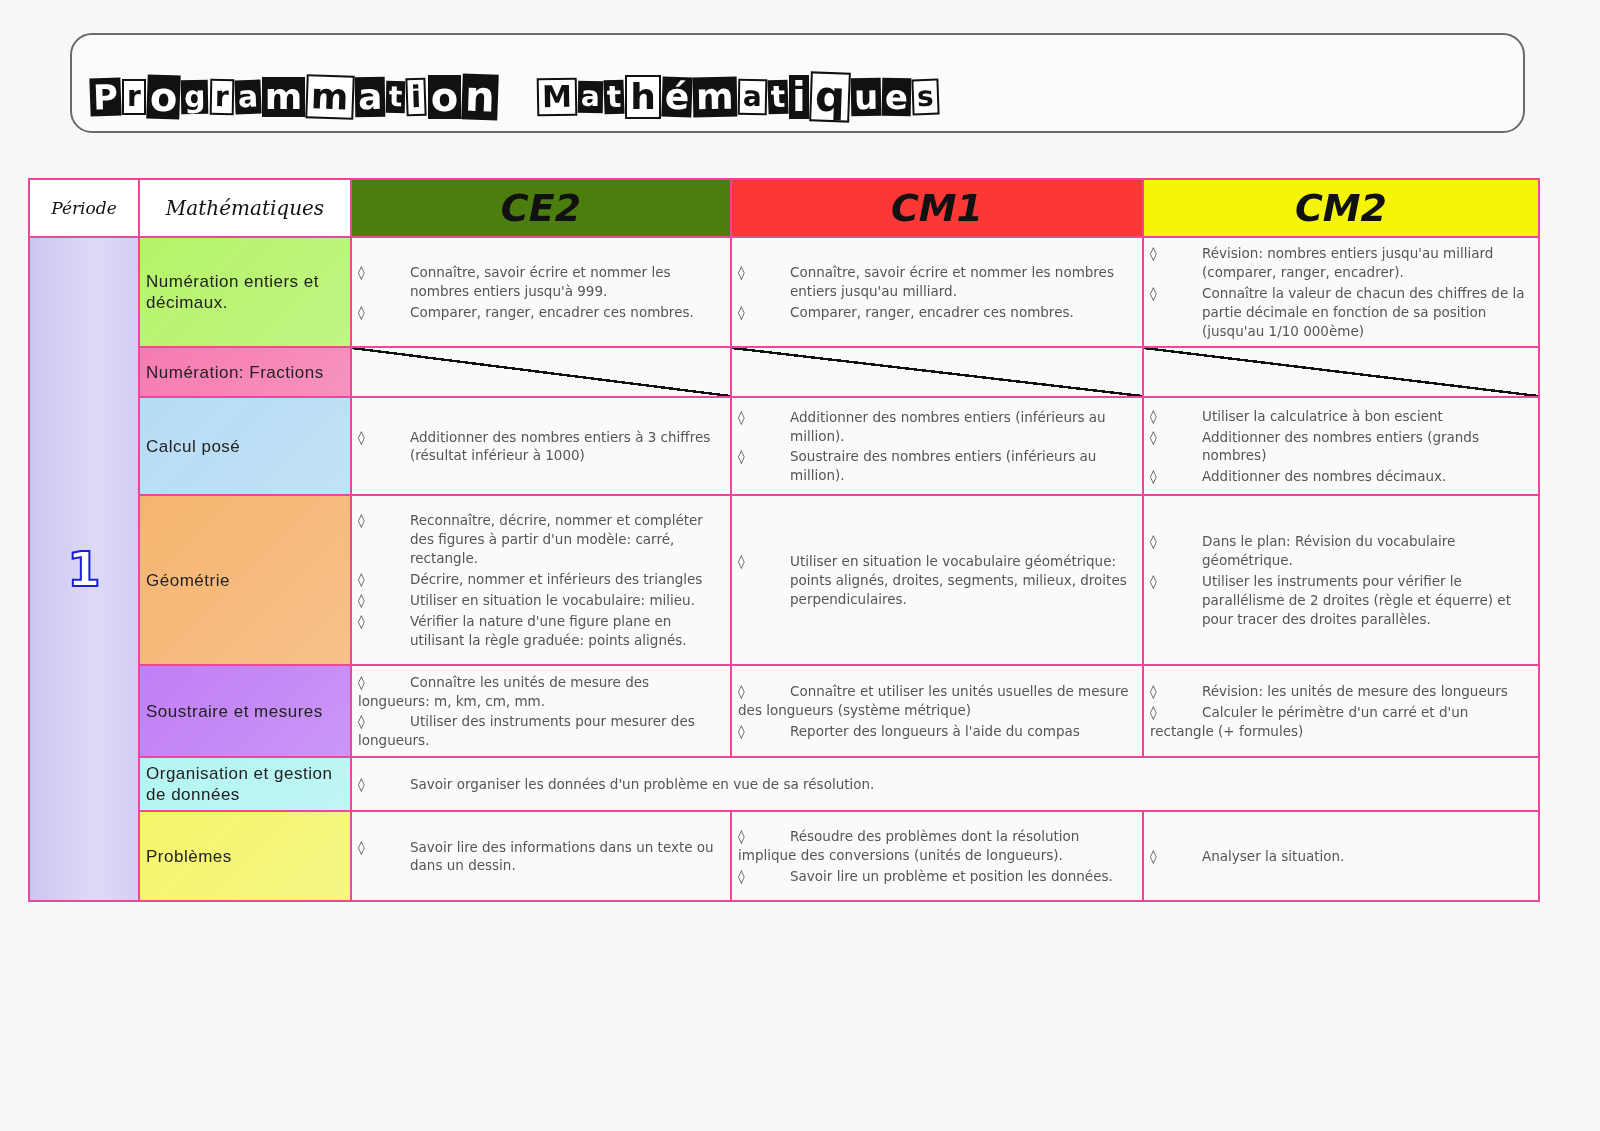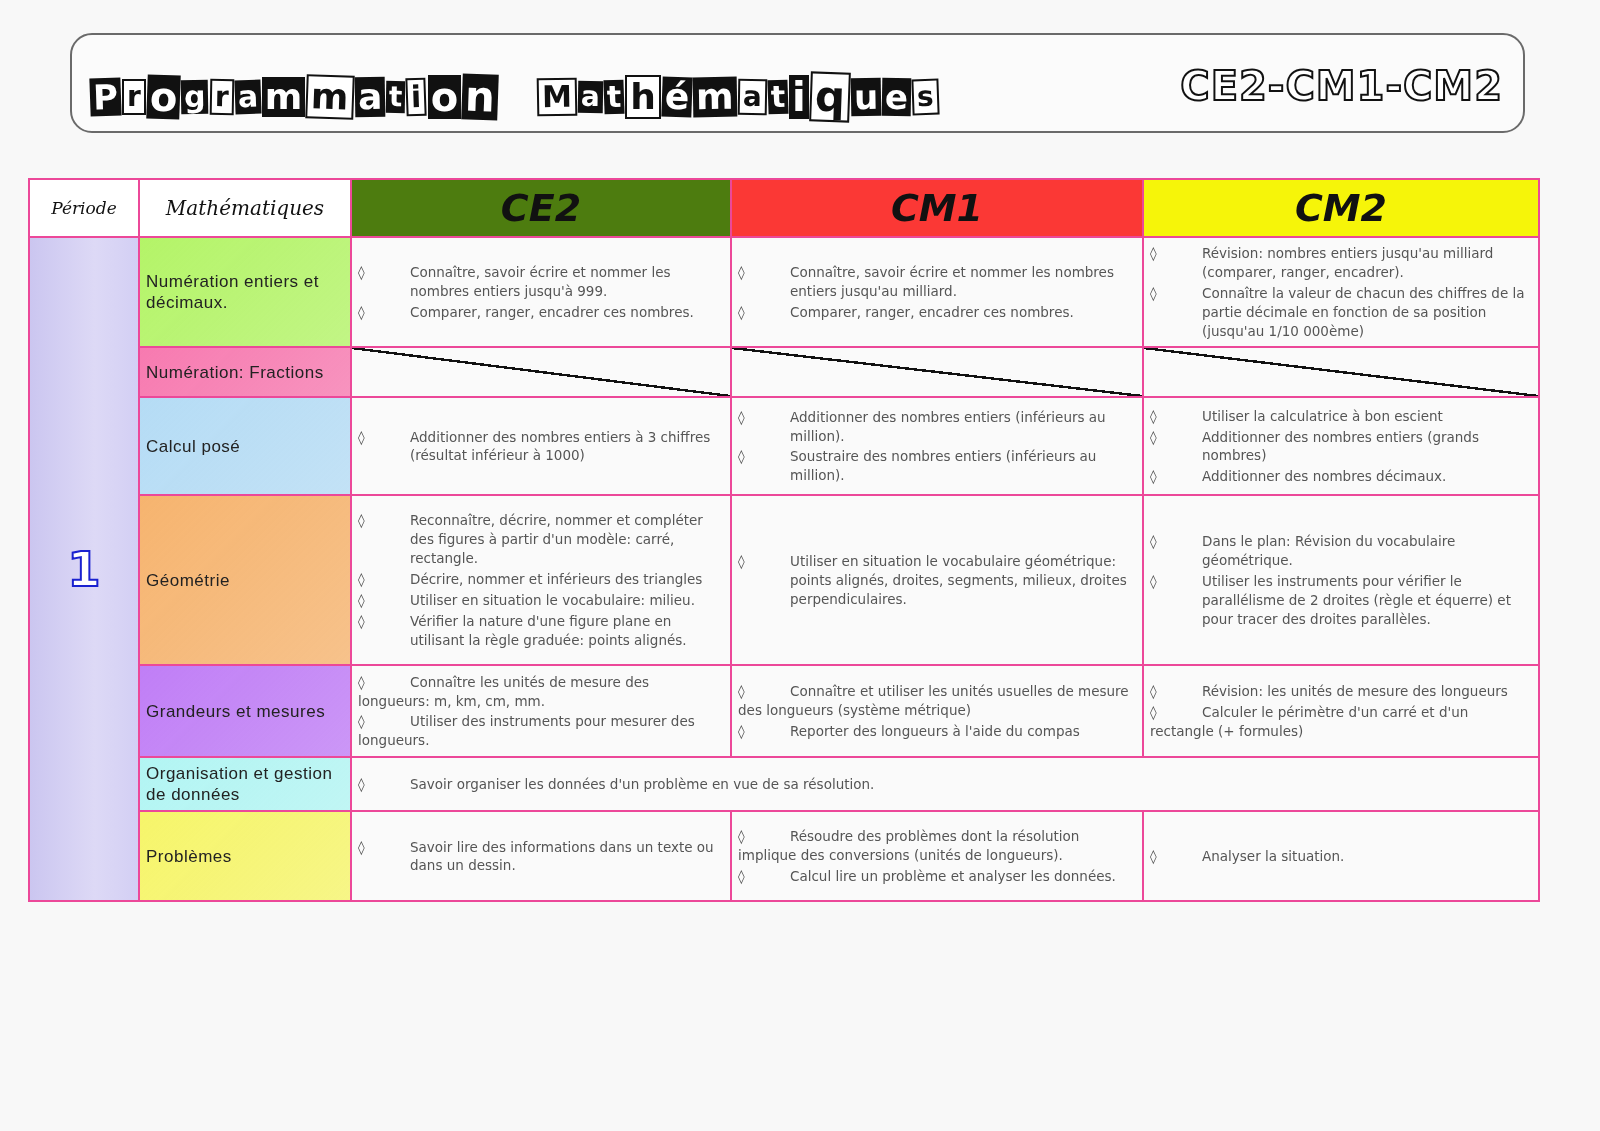--- a/index.html
+++ b/index.html
@@ -97,21 +97,20 @@
         <span class="t-letter dark" style="font-size: 36px; transform: rotate(-1deg);">m</span>
         <span class="t-letter light" style="font-size: 28px; transform: rotate(1deg);">a</span>
         <span class="t-letter dark" style="font-size: 30px; transform: rotate(-2deg);">t</span>
         <span class="t-letter dark" style="font-size: 40px; transform: rotate(0deg);">i</span>
         <span class="t-letter light" style="font-size: 42px; transform: rotate(2deg);">q</span>
         <span class="t-letter dark" style="font-size: 34px; transform: rotate(-1deg);">u</span>
         <span class="t-letter dark" style="font-size: 34px; transform: rotate(1deg);">e</span>
         <span class="t-letter light" style="font-size: 28px; transform: rotate(-2deg);">s</span>
       </div>
   </div>
-  <div class="title-levels">CE2-CM1-CM2</div>
 </div>
 
 <table class="prog">
   <colgroup>
     <col style="width:110px">
     <col style="width:212px">
     <col style="width:380px">
     <col style="width:412px">
     <col style="width:396px">
   </colgroup>
@@ -229,21 +228,21 @@
             <span class="bullet">◊</span>
             <span class="txt">Dans le plan: Révision du vocabulaire géométrique.</span>
           </div>
           <div class="item">
             <span class="bullet">◊</span>
             <span class="txt">Utiliser les instruments pour vérifier le parallélisme de 2 droites (règle et équerre) et pour tracer des droites parallèles.</span>
           </div>
         </td>
       </tr>
       <tr style="height: 92px;">
-        <td class="domain-cell" style="background: linear-gradient(135deg, rgb(192, 126, 246), rgba(192, 126, 246, 0.8));">Grandeurs et mesures</td>
+        <td class="domain-cell" style="background: linear-gradient(135deg, rgb(192, 126, 246), rgba(192, 126, 246, 0.8));">Soustraire et mesures</td>
         <td class="content-cell">
           <div class="item wrap"><span class="bullet">◊</span><span class="txt">Connaître les unités de mesure des longueurs: m, km, cm, mm.</span></div>
           <div class="item wrap"><span class="bullet">◊</span><span class="txt">Utiliser des instruments pour mesurer des longueurs.</span></div>
         </td>
         <td class="content-cell">
           <div class="item wrap"><span class="bullet">◊</span><span class="txt">Connaître et utiliser les unités usuelles de mesure des longueurs (système métrique)</span></div>
           <div class="item wrap"><span class="bullet">◊</span><span class="txt">Reporter des longueurs à l'aide du compas</span></div>
         </td>
         <td class="content-cell">
           <div class="item wrap"><span class="bullet">◊</span><span class="txt">Révision: les unités de mesure des longueurs</span></div>
@@ -262,21 +261,21 @@
       <tr style="height: 90px;">
         <td class="domain-cell" style="background: linear-gradient(135deg, rgb(246, 245, 106), rgba(246, 245, 106, 0.8));">Problèmes</td>
         <td class="content-cell">
           <div class="item">
             <span class="bullet">◊</span>
             <span class="txt">Savoir lire des informations dans un texte ou dans un dessin.</span>
           </div>
         </td>
         <td class="content-cell">
           <div class="item wrap"><span class="bullet">◊</span><span class="txt">Résoudre des problèmes dont la résolution implique des conversions (unités de longueurs).</span></div>
-          <div class="item wrap"><span class="bullet">◊</span><span class="txt">Calcul lire un problème et analyser les données.</span></div>
+          <div class="item wrap"><span class="bullet">◊</span><span class="txt">Savoir lire un problème et position les données.</span></div>
         </td>
         <td class="content-cell">
           <div class="item">
             <span class="bullet">◊</span>
             <span class="txt">Analyser la situation.</span>
           </div>
         </td>
       </tr>
     </tbody>
 </table>

